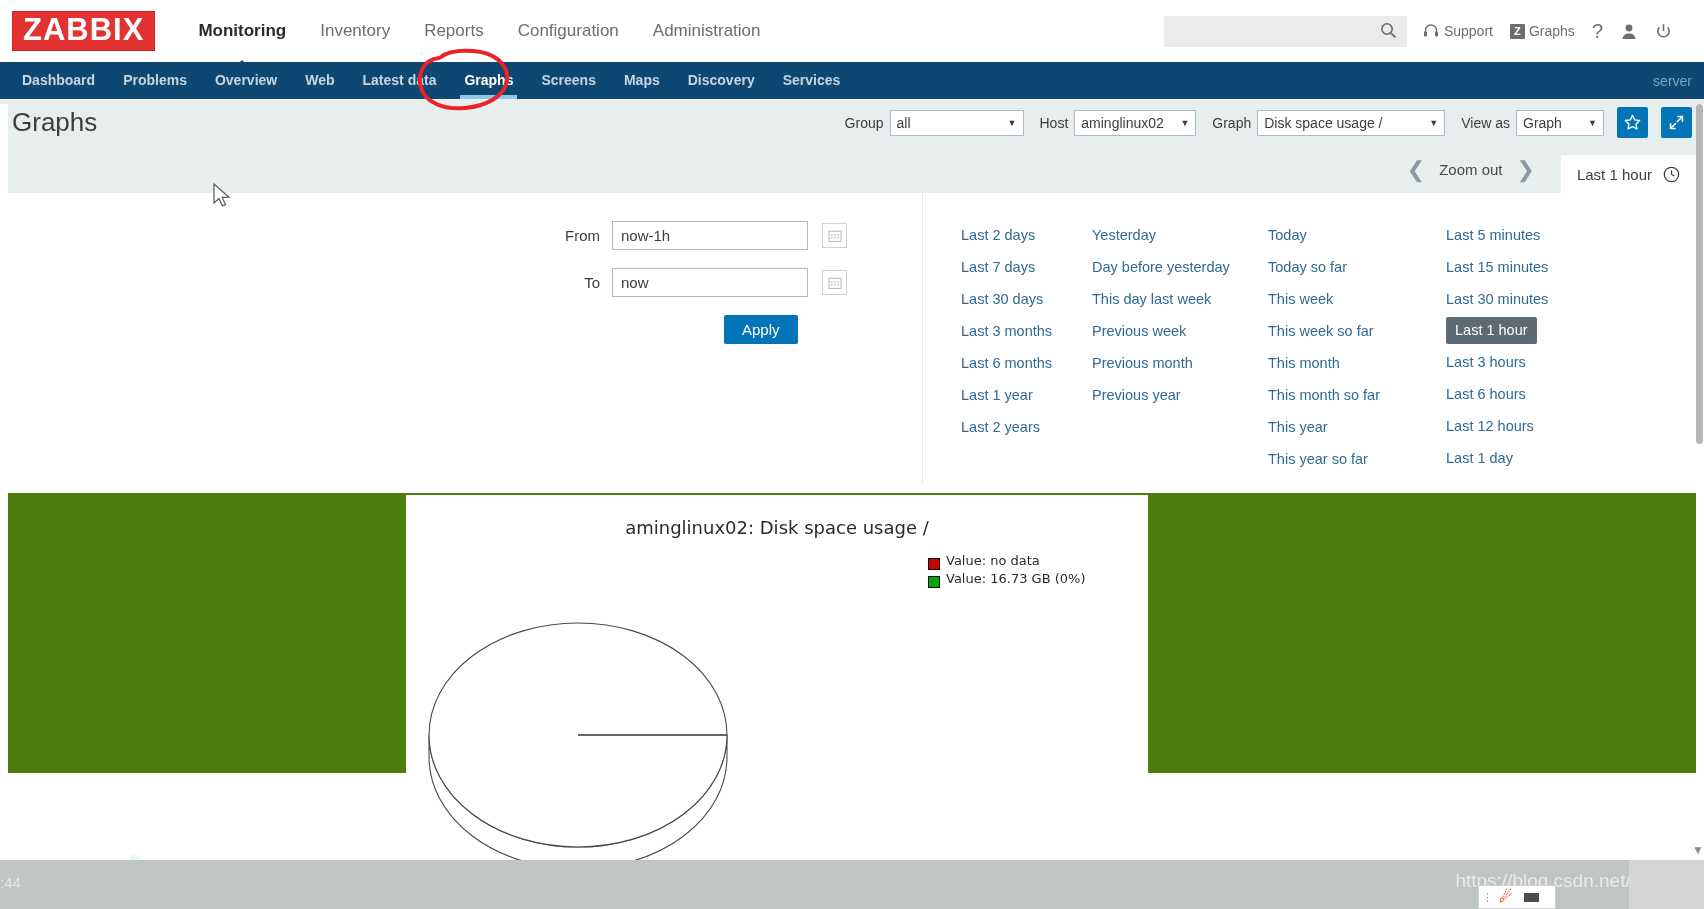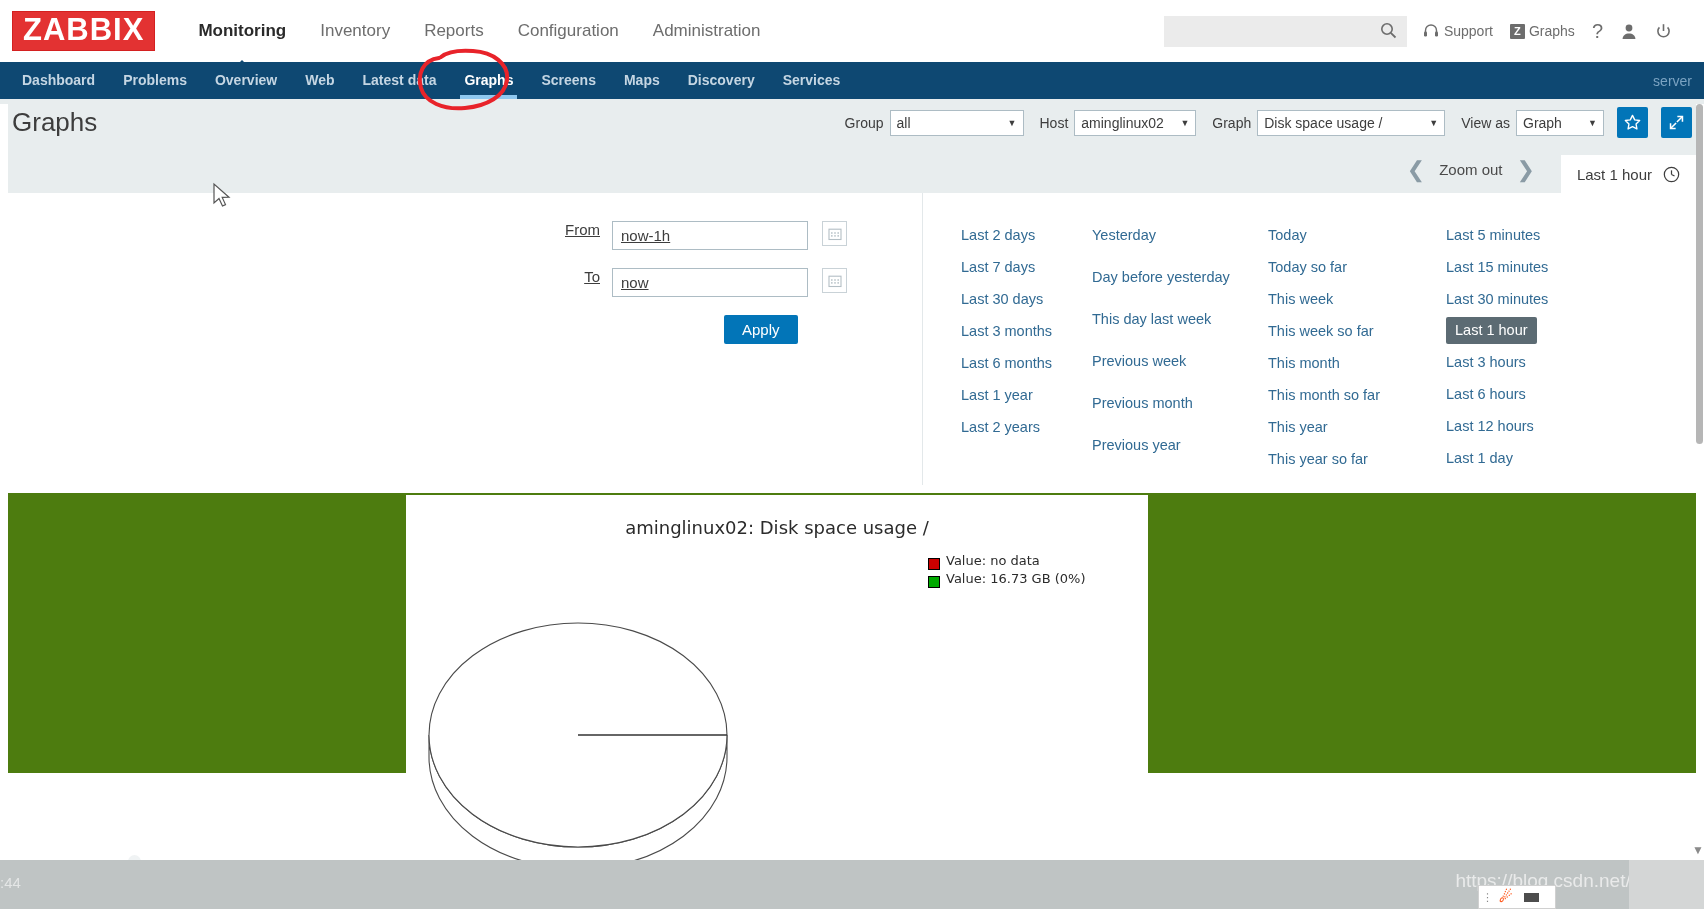--- a/index.html
+++ b/index.html
@@ -284,23 +284,23 @@
   }
   .tp-left {
     width: 915px;
     padding-top: 28px;
     box-sizing: border-box;
     border-right: 1px solid #e3e8ea;
     position: relative;
   }
   .fromrow {
     display: flex;
+    align-items: center;
     margin-bottom: 18px;
     padding-left: 520px;
-    text-decoration: underline;
   }
   .fromrow label {
     width: 84px;
     text-align: right;
     padding-right: 12px;
     font-size: 15px;
     color: #3d3d3d;
     box-sizing: border-box;
   }
   .fromrow input {
@@ -346,21 +346,21 @@
     flex: 1;
     display: flex;
     padding: 26px 0 0 38px;
     box-sizing: border-box;
   }
   .tp-col {
     display: flex;
     flex-direction: column;
   }
   .tp-col.c1 { width: 131px; }
-  .tp-col.c2 { width: 176px; gap: 10px; }
+  .tp-col.c2 { width: 176px; }
   .tp-col.c3 { width: 178px; }
   .tp-col.c4 { width: 160px; }
   .tp-item {
     color: #316a93;
     font-size: 14.5px;
     line-height: 32px;
     cursor: pointer;
     white-space: nowrap;
     align-self: flex-start;
   }

